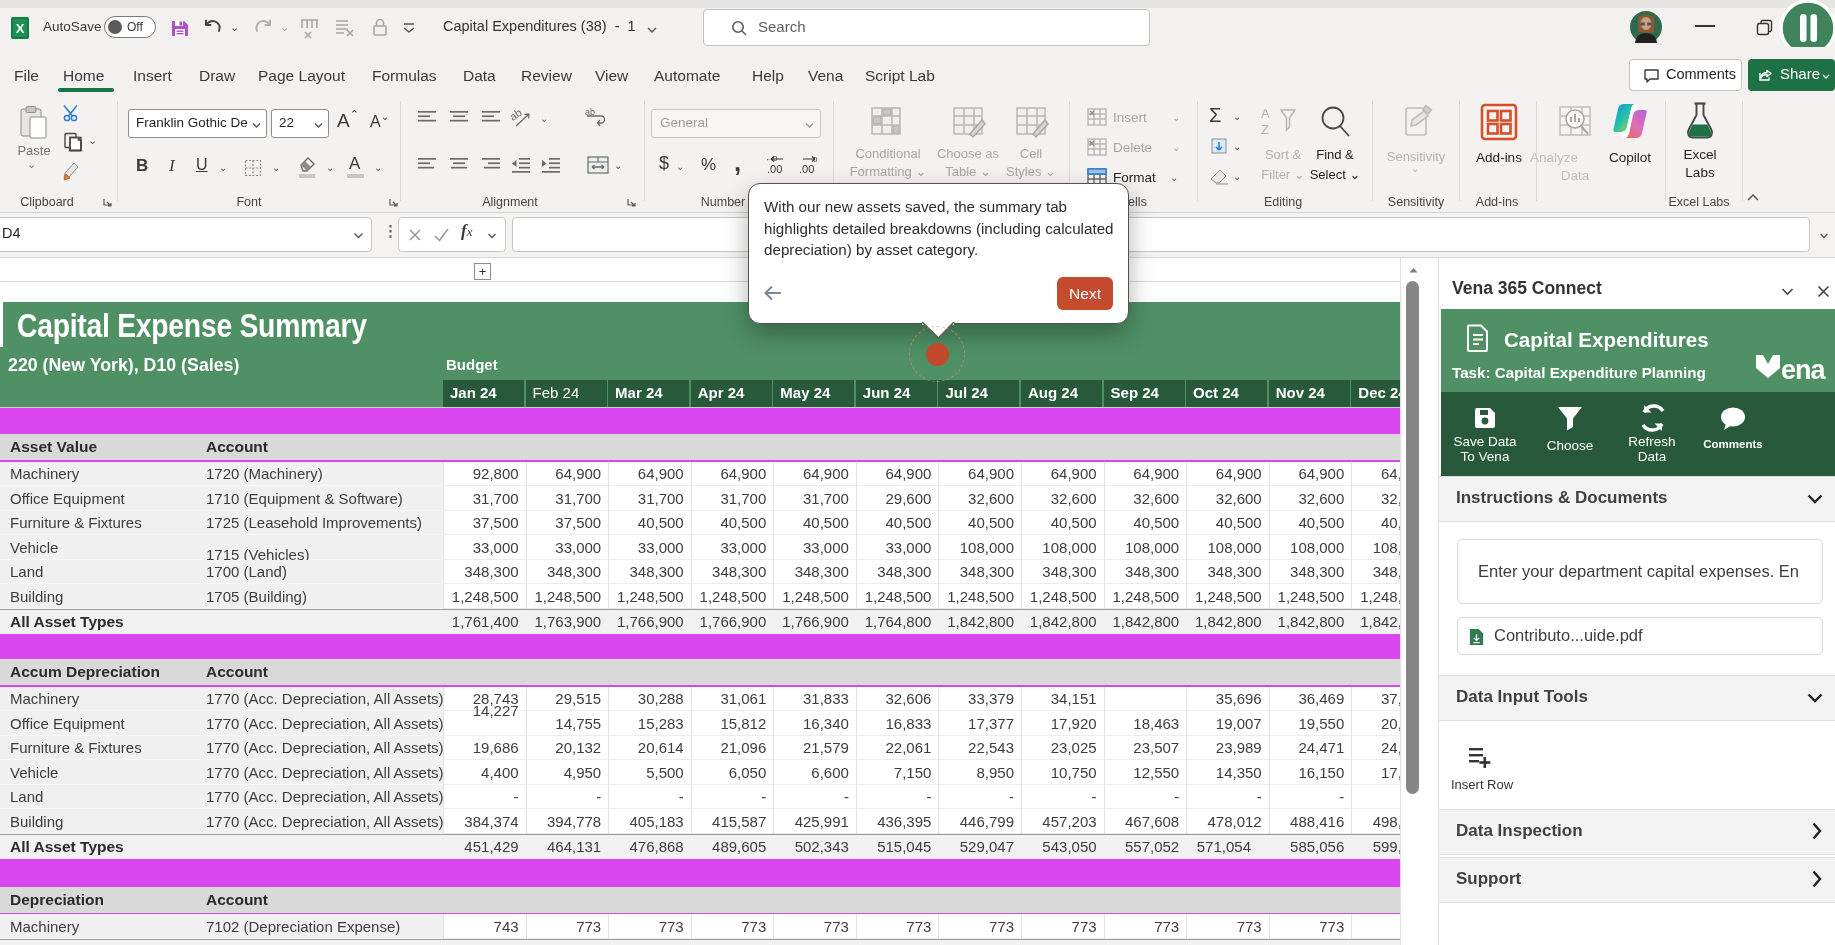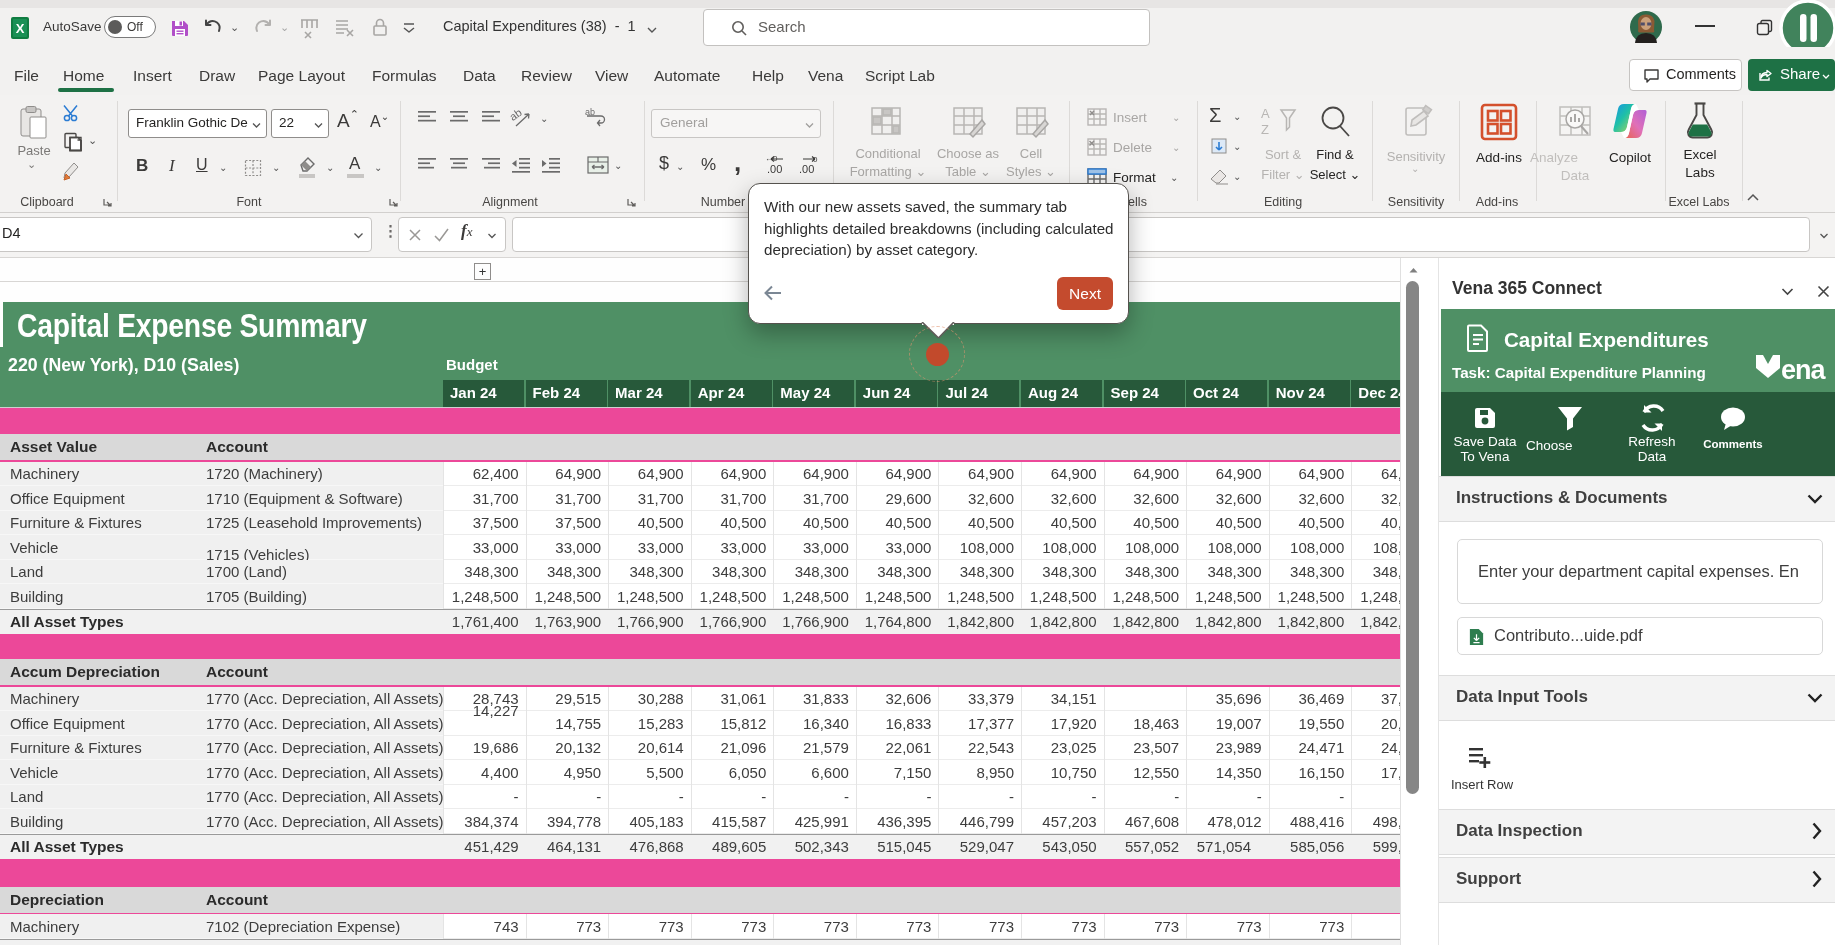--- a/index.html
+++ b/index.html
@@ -417,32 +417,32 @@
 <svg class="abs" style="left:486px;top:230px" width="12" height="12" viewBox="0 0 12 12" stroke="#555" fill="none" stroke-width="1.3">
     <path d="M2.5 4 l3.5 3.5 3.5-3.5"></path>
   </svg>
 <div class="abs" style="left:512px;top:217px;width:1298px;height:35px;background:#fff;border:1px solid #c8c6c4;border-radius:4px"></div>
 <svg class="abs" style="left:1818px;top:230px" width="12" height="12" viewBox="0 0 12 12" stroke="#555" fill="none" stroke-width="1.3">
     <path d="M2.5 4 l3.5 3.5 3.5-3.5"></path>
   </svg>
 <div class="abs" style="left:0;top:258px;width:1835px;height:49px;background:#fefefe"></div>
 <div class="abs" style="left:474px;top:263px;width:17px;height:17px;background:#fdfdfd;border:1px solid #8f8d8b;font-size:13px;color:#333;text-align:center;line-height:15px">+</div>
 <div class="abs" style="left:0;top:281px;width:1400px;height:1px;background:#d8d6d4"></div>
-<div class="abs" style="left:0;top:282px;width:1400px;height:663px;overflow:hidden;background:#ec4899">
+<div class="abs" style="left:0;top:282px;width:1400px;height:663px;overflow:hidden;background:#d946ef">
 <div class="abs" style="left:0;top:0;width:1400px;height:20px;background:#fefefe"></div>
 <div class="abs" style="left:0;top:20px;width:1400px;height:78px;background:#4f9065"></div>
 <div class="abs" style="left:17px;top:25px;font-size:33.5px;font-weight:bold;color:#fff;letter-spacing:-.3px;transform:scaleX(.845);transform-origin:left;white-space:nowrap">Capital Expense Summary</div>
 <div class="abs" style="left:8px;top:72px;font-size:19px;font-weight:bold;color:#fff;transform:scaleX(.935);transform-origin:left;white-space:nowrap">220 (New York), D10 (Sales)</div>
 <div class="abs" style="left:446px;top:74px;font-size:15px;font-weight:bold;color:#fff">Budget</div>
 <div class="abs" style="left:0px;top:20px;width:3px;height:45px;background:#fff"></div>
 <div class="abs" style="left:0;top:98px;width:1400px;height:27px;background:#4f9065"></div>
 <div class="abs" style="left:443.0px;top:98px;width:81.1px;height:27px;background:#27593a"></div>
 <div class="abs" style="left:450.0px;top:102px;font-size:15px;font-weight:bold;color:#fff;white-space:nowrap">Jan 24</div>
 <div class="abs" style="left:525.6px;top:98px;width:81.1px;height:27px;background:#27593a"></div>
-<div class="abs" style="left:532.6px;top:102px;font-size:15px;font-weight:bold;color:#fff;white-space:nowrap">Feb 24</div>
+<div class="abs" style="left:532.6px;top:102px;font-size:15px;font-weight:normal;color:#fff;white-space:nowrap">Feb 24</div>
 <div class="abs" style="left:608.1px;top:98px;width:81.1px;height:27px;background:#27593a"></div>
 <div class="abs" style="left:615.1px;top:102px;font-size:15px;font-weight:bold;color:#fff;white-space:nowrap">Mar 24</div>
 <div class="abs" style="left:690.7px;top:98px;width:81.1px;height:27px;background:#27593a"></div>
 <div class="abs" style="left:697.7px;top:102px;font-size:15px;font-weight:bold;color:#fff;white-space:nowrap">Apr 24</div>
 <div class="abs" style="left:773.3px;top:98px;width:81.1px;height:27px;background:#27593a"></div>
 <div class="abs" style="left:780.3px;top:102px;font-size:15px;font-weight:bold;color:#fff;white-space:nowrap">May 24</div>
 <div class="abs" style="left:855.8px;top:98px;width:81.1px;height:27px;background:#27593a"></div>
 <div class="abs" style="left:862.8px;top:102px;font-size:15px;font-weight:bold;color:#fff;white-space:nowrap">Jun 24</div>
 <div class="abs" style="left:938.4px;top:98px;width:81.1px;height:27px;background:#27593a"></div>
 <div class="abs" style="left:945.4px;top:102px;font-size:15px;font-weight:bold;color:#fff;white-space:nowrap">Jul 24</div>
@@ -469,21 +469,21 @@
     <div class="abs" style="left:773.3px;top:179.5px;width:1px;height:24.55px;background:#e4e4e4"></div>
     <div class="abs" style="left:855.8px;top:179.5px;width:1px;height:24.55px;background:#e4e4e4"></div>
     <div class="abs" style="left:938.4px;top:179.5px;width:1px;height:24.55px;background:#e4e4e4"></div>
     <div class="abs" style="left:1021.0px;top:179.5px;width:1px;height:24.55px;background:#e4e4e4"></div>
     <div class="abs" style="left:1103.6px;top:179.5px;width:1px;height:24.55px;background:#e4e4e4"></div>
     <div class="abs" style="left:1186.1px;top:179.5px;width:1px;height:24.55px;background:#e4e4e4"></div>
     <div class="abs" style="left:1268.7px;top:179.5px;width:1px;height:24.55px;background:#e4e4e4"></div>
     <div class="abs" style="left:1351.3px;top:179.5px;width:1px;height:24.55px;background:#e4e4e4"></div>
     <div class="abs" style="left:10px;top:183.0px;font-size:15px;color:#3d3d3d">Machinery</div>
     <div class="abs" style="left:206px;top:183.0px;font-size:15px;color:#3d3d3d">1720 (Machinery)</div>
-    <div class="abs" style="left:443.0px;top:183.0px;width:75.6px;text-align:right;font-size:15px;color:#3d3d3d">62,400</div>
+    <div class="abs" style="left:443.0px;top:183.0px;width:75.6px;text-align:right;font-size:15px;color:#3d3d3d">92,800</div>
     <div class="abs" style="left:525.6px;top:183.0px;width:75.6px;text-align:right;font-size:15px;color:#3d3d3d">64,900</div>
     <div class="abs" style="left:608.1px;top:183.0px;width:75.6px;text-align:right;font-size:15px;color:#3d3d3d">64,900</div>
     <div class="abs" style="left:690.7px;top:183.0px;width:75.6px;text-align:right;font-size:15px;color:#3d3d3d">64,900</div>
     <div class="abs" style="left:773.3px;top:183.0px;width:75.6px;text-align:right;font-size:15px;color:#3d3d3d">64,900</div>
     <div class="abs" style="left:855.8px;top:183.0px;width:75.6px;text-align:right;font-size:15px;color:#3d3d3d">64,900</div>
     <div class="abs" style="left:938.4px;top:183.0px;width:75.6px;text-align:right;font-size:15px;color:#3d3d3d">64,900</div>
     <div class="abs" style="left:1021.0px;top:183.0px;width:75.6px;text-align:right;font-size:15px;color:#3d3d3d">64,900</div>
     <div class="abs" style="left:1103.6px;top:183.0px;width:75.6px;text-align:right;font-size:15px;color:#3d3d3d">64,900</div>
     <div class="abs" style="left:1186.1px;top:183.0px;width:75.6px;text-align:right;font-size:15px;color:#3d3d3d">64,900</div>
     <div class="abs" style="left:1268.7px;top:183.0px;width:75.6px;text-align:right;font-size:15px;color:#3d3d3d">64,900</div>
@@ -891,21 +891,21 @@
 <div class="abs" style="left:2px;top:134px;width:394px;height:84px;background:#27593a"></div>
 <svg class="abs" style="left:33px;top:147px" width="26" height="26" viewBox="0 0 26 26">
 <path d="M3 5 a2 2 0 0 1 2-2 h13 l5 5 v13 a2 2 0 0 1-2 2 H5 a2 2 0 0 1-2-2 z" fill="#fff"></path>
 <rect x="8" y="5" width="8" height="5" fill="#27593a"></rect>
       <circle cx="13" cy="16" r="3.4" fill="#27593a"></circle>
     </svg>
 <div class="abs" style="left:2px;top:176px;width:88px;text-align:center;font-size:13.5px;color:#fff;line-height:15px">Save Data<br>To Vena</div>
 <svg class="abs" style="left:117px;top:147px" width="28" height="26" viewBox="0 0 28 26">
 <path d="M2 2 h24 L17 13.5 V22 l-6 3.5 V13.5 z" fill="#fff"></path>
     </svg>
-<div class="abs" style="left:87px;top:180px;width:88px;font-size:13.5px;color:#fff">Choose</div>
+<div class="abs" style="left:87px;top:180px;width:88px;text-align:center;font-size:13.5px;color:#fff">Choose</div>
 <svg class="abs" style="left:199px;top:145px" width="30" height="30" viewBox="0 0 30 30" stroke="#fff" fill="none" stroke-width="3.4">
 <path d="M25 8 A 11 11 0 0 0 6 9"></path>
       <path d="M5 22 A 11 11 0 0 0 24 21"></path>
 <path d="M6 2 v7.5 h7.5 z" fill="#fff" stroke="none"></path>
       <path d="M24 28 v-7.5 h-7.5 z" fill="#fff" stroke="none"></path>
     </svg>
 <div class="abs" style="left:169px;top:176px;width:88px;text-align:center;font-size:13.5px;color:#fff;line-height:15px">Refresh<br>Data</div>
 <svg class="abs" style="left:279px;top:148px" width="30" height="26" viewBox="0 0 30 26">
 <ellipse cx="15" cy="11" rx="12" ry="9.5" fill="#fff"></ellipse>
       <path d="M8 17 l-2 7 8-5 z" fill="#fff"></path>

